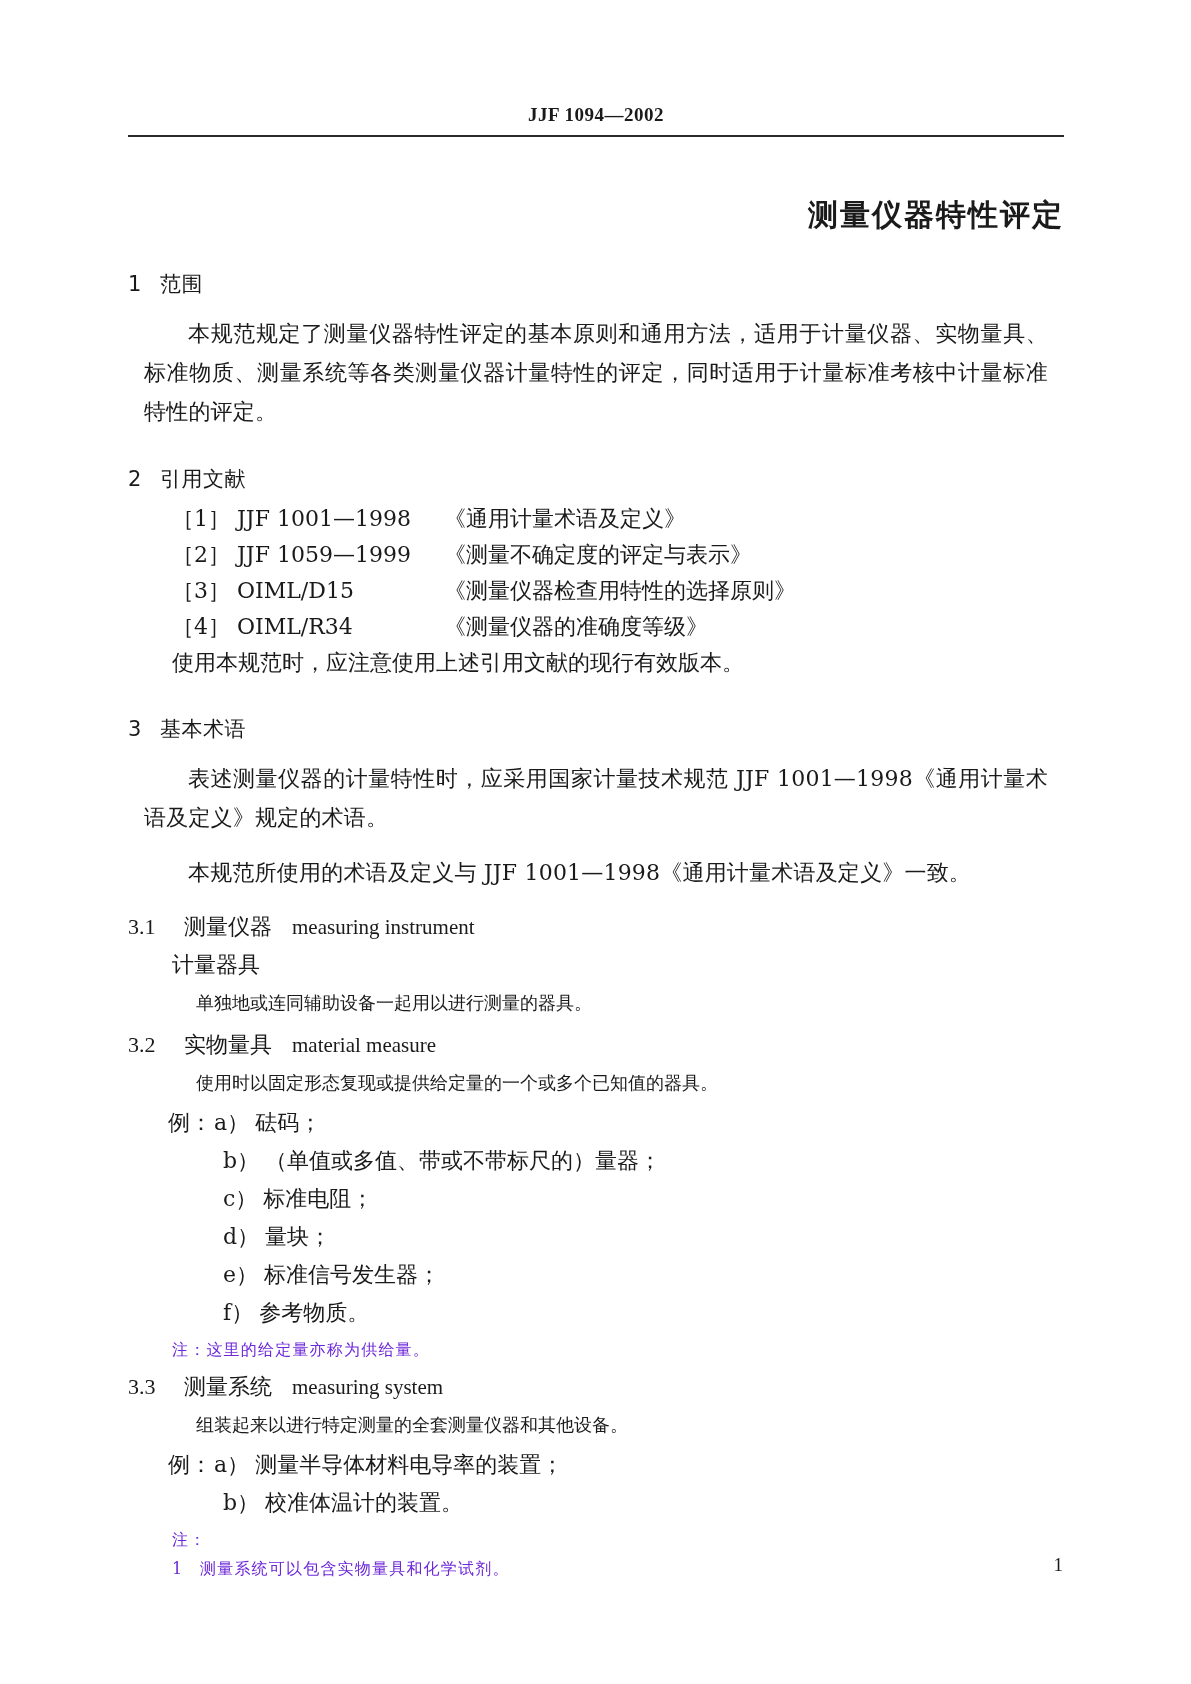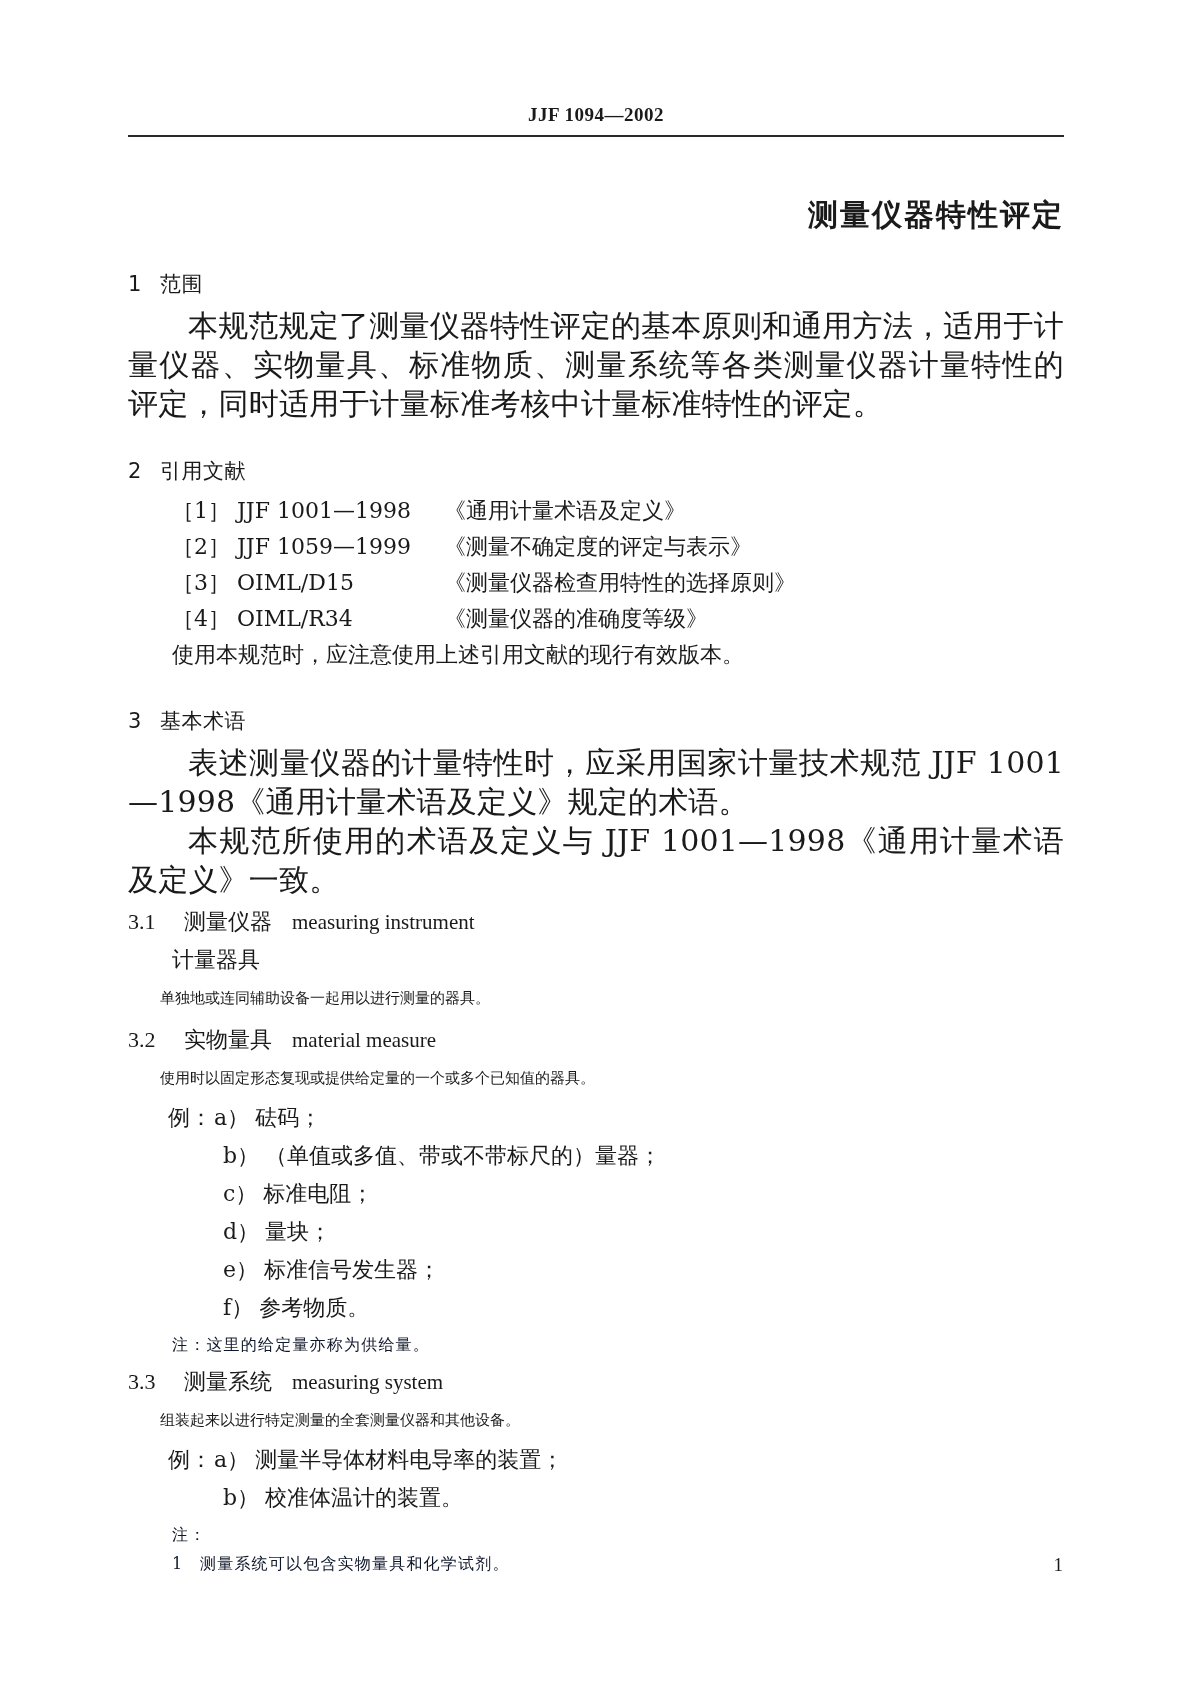--- a/index.html
+++ b/index.html
@@ -62,23 +62,23 @@
     font-weight: normal;
     font-size: 21px;
     letter-spacing: 0.5px;
     margin-top: 34px;
     margin-bottom: 8px;
   }
   .sec-head .num { margin-right: 18px; }
 
   
   p.body {
-    font-size: 30px;
+    font-size: 22px;
     line-height: 39px;
-    margin: 0;
+    margin: 16px;
     text-align: justify;
     text-justify: inter-ideograph;
     letter-spacing: 0.2px;
   }
   p.body.indent { text-indent: 2em; }
 
   .ref-list {
     margin: 6px 0 0 0;
     padding: 0;
     list-style: none;
@@ -113,23 +113,23 @@
   .term-head .ten {
     font-family: "Liberation Serif", "DejaVu Serif", serif;
     font-size: 21px;
   }
   .term-line {
     font-size: 22px;
     line-height: 38px;
     margin-left: 44px;
   }
   .term-def {
-    font-size: 15px;
-    line-height: 38px;
-    margin-left: 32px;
+    font-size: 18px;
+    line-height: 38px;
+    margin-left: 68px;
   }
 
   .example {
     margin-left: 40px;
     margin-top: 2px;
   }
   .example-row {
     font-size: 22px;
     line-height: 38px;
     white-space: nowrap;
@@ -139,21 +139,21 @@
   .example-row .marker { margin-right: 6px; }
 
   .note-block {
     margin-left: 44px;
     margin-top: 3px;
   }
   .note-line {
     font-size: 16px;
     line-height: 29px;
     letter-spacing: 1.2px;
-    color: #0f172a;
+    color: #6d28d9;
   }
   .note-line .nidx { display: inline-block; width: 28px; }
 
   
   .page-number {
     position: absolute;
     right: 128px;
     bottom: 108px;
     font-family: "Liberation Serif", "DejaVu Serif", serif;
     font-size: 19px;

